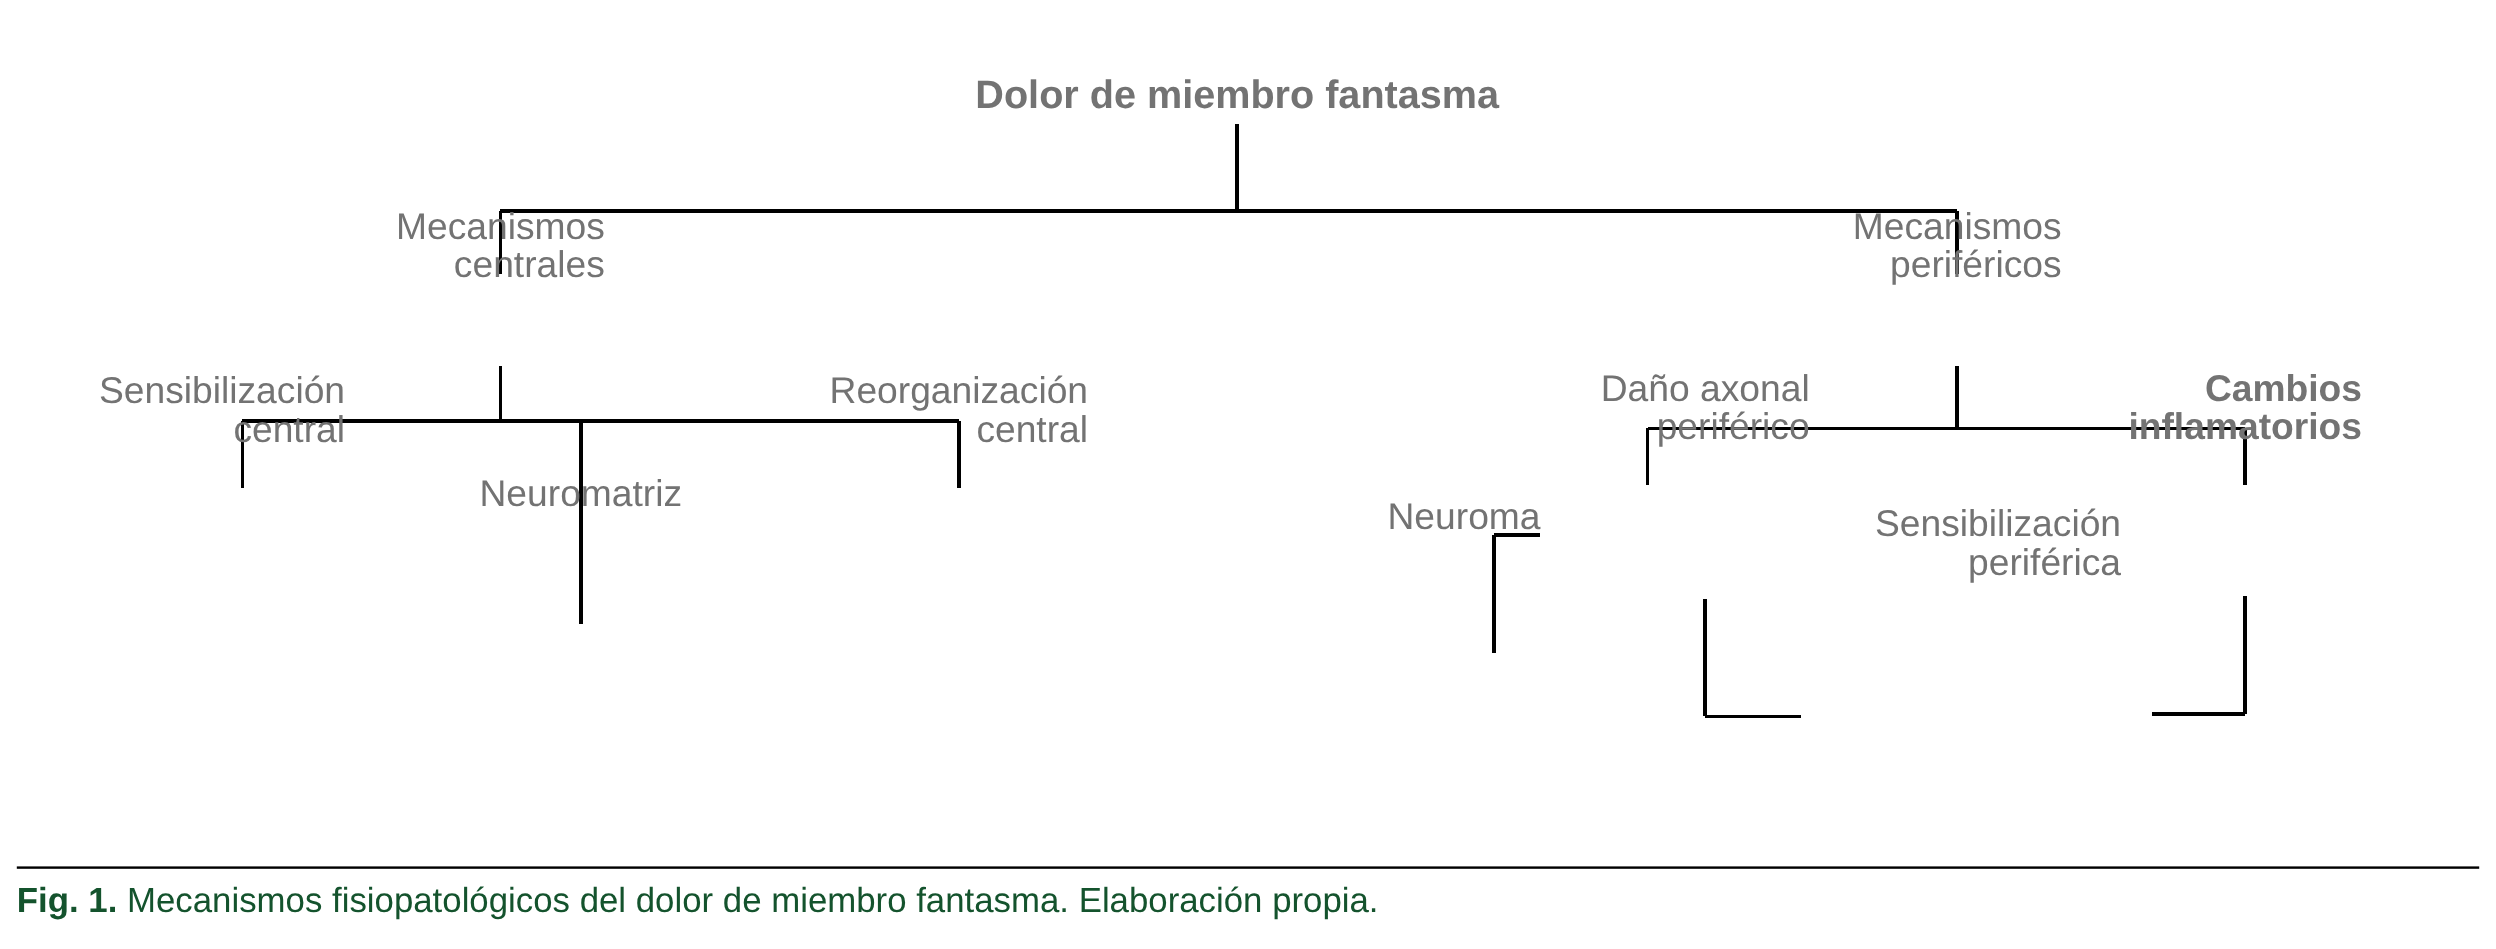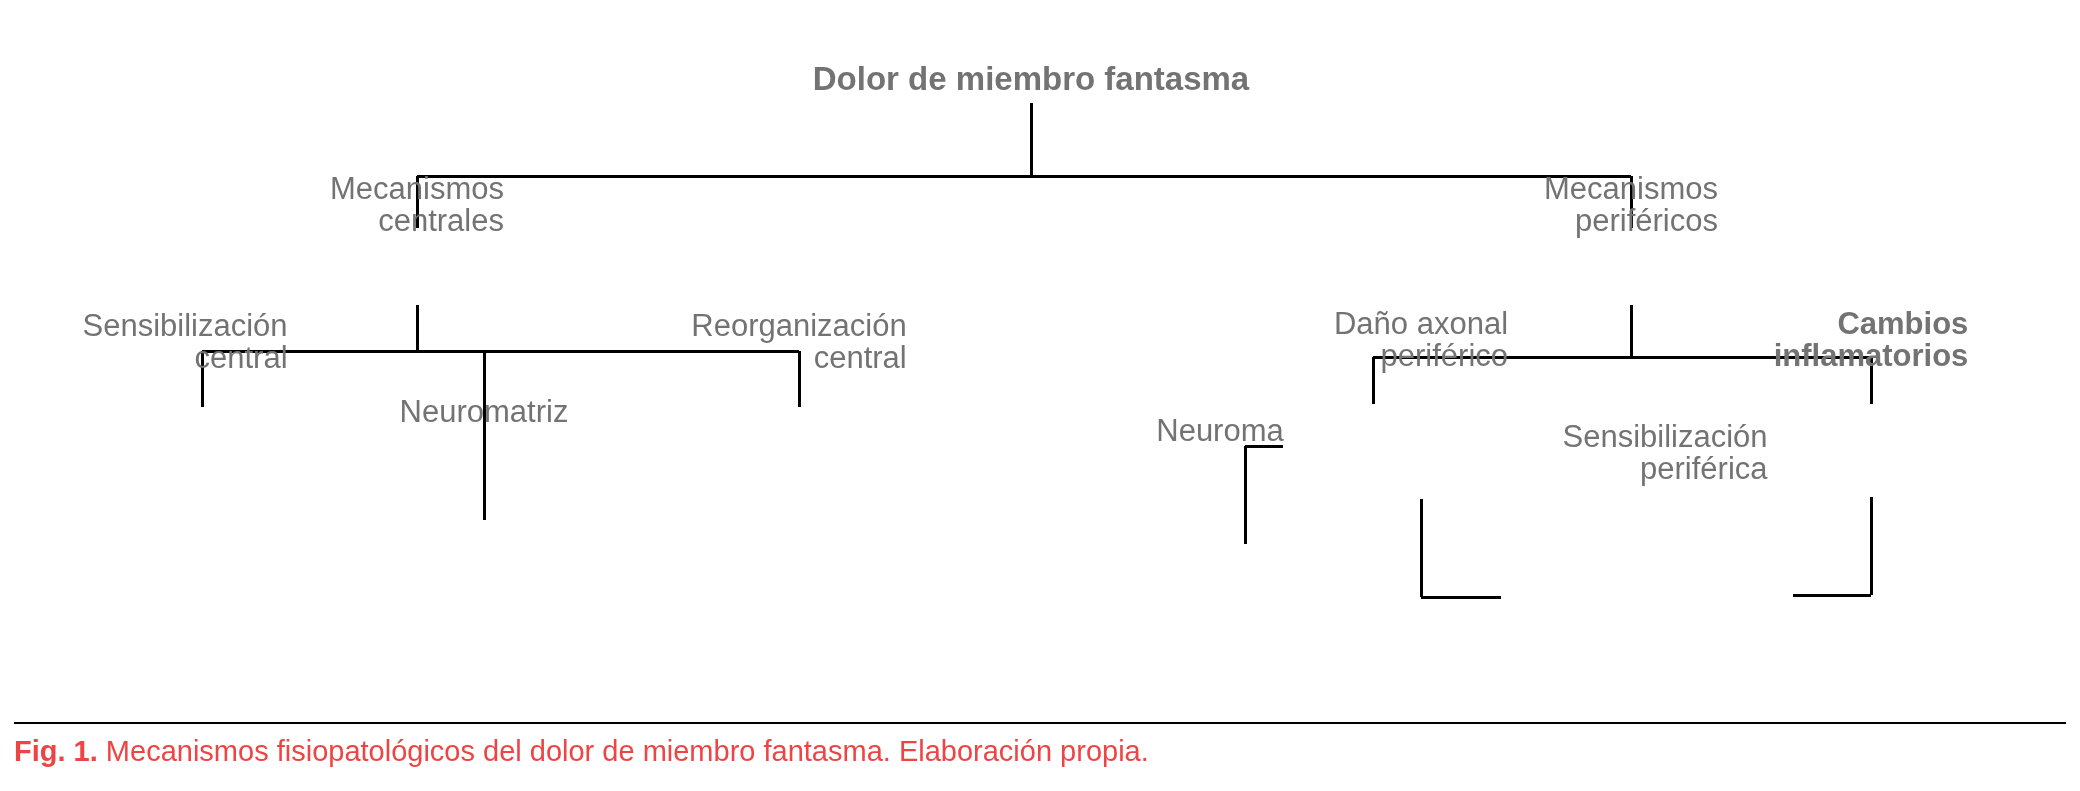--- a/index.html
+++ b/index.html
@@ -47,21 +47,21 @@
     width: 2052px;
     height: 2px;
     background: #000000;
   }
   #caption {
     position: absolute;
     left: 14px;
     top: 735px;
     font-family: "Liberation Sans", sans-serif;
     font-size: 29px;
-    color: #ef4444;
+    color: #14532d;
     white-space: nowrap;
   }
   #caption .caption-label {
     font-weight: bold;
   }
 </style>
 </head>
 <body>
 
 <div id="page">

